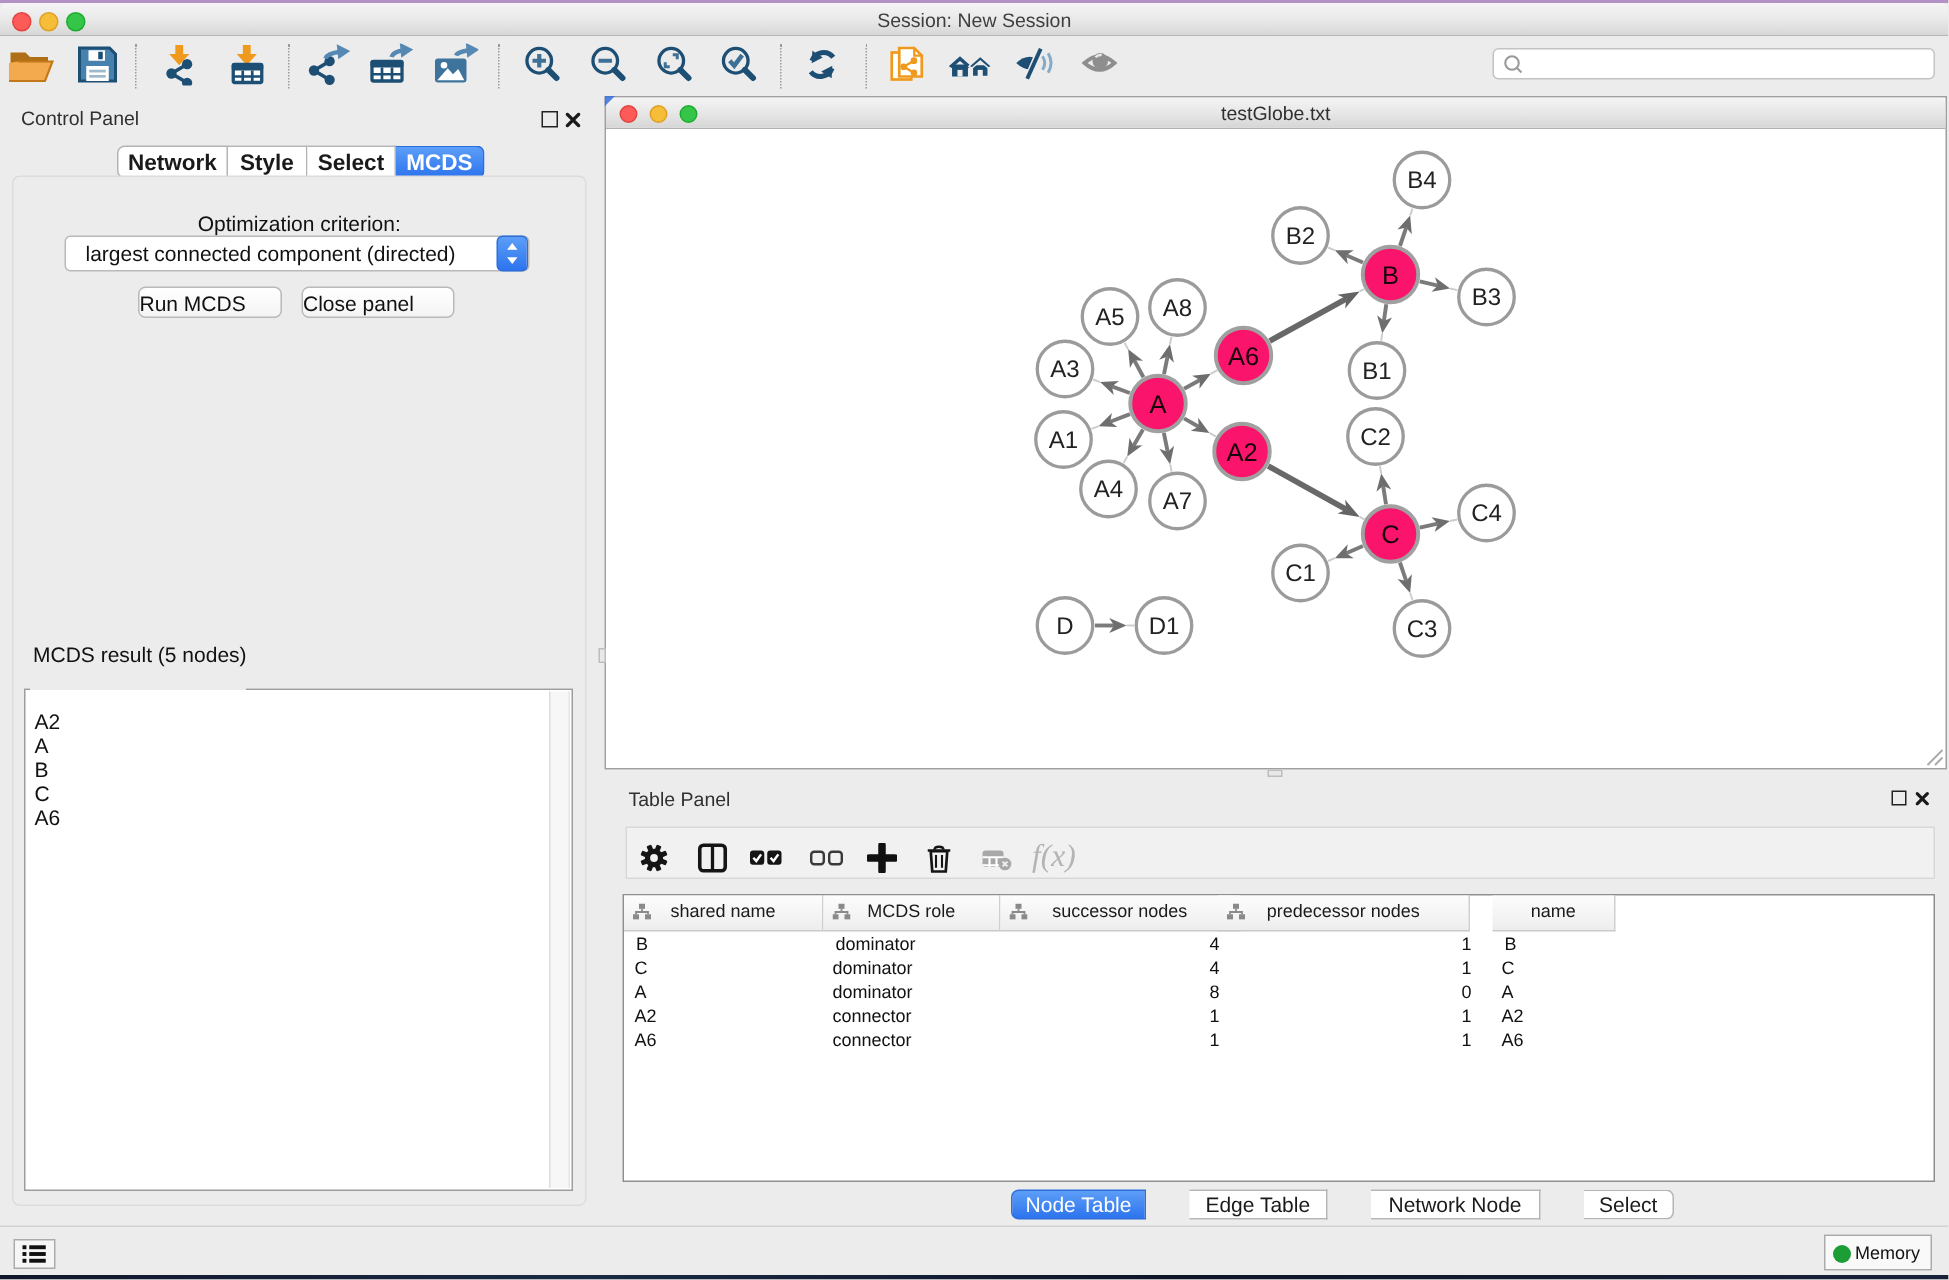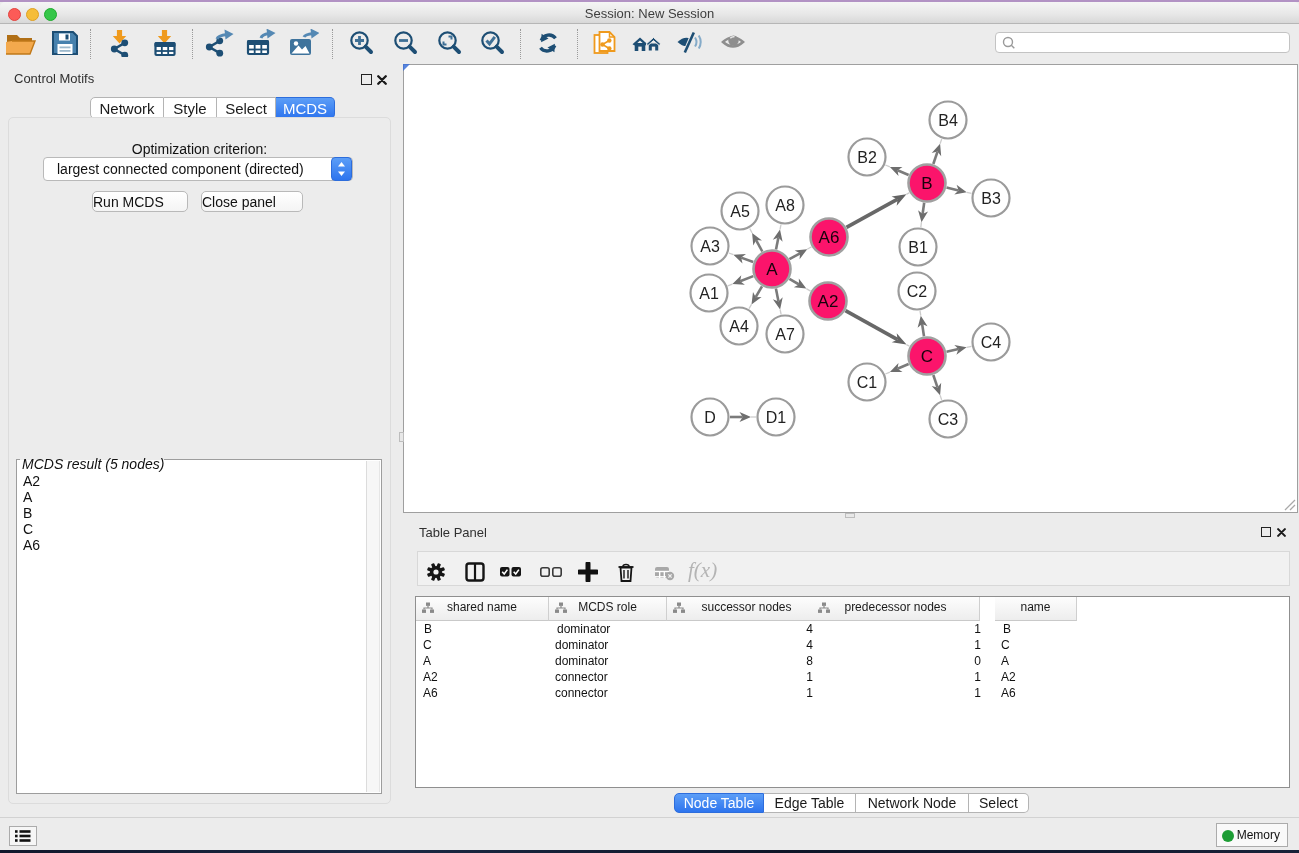--- a/index.html
+++ b/index.html
@@ -38,21 +38,21 @@
 #dropdown { left:43px; top:157px; width:310px; height:24px; background:#fff;
   border:1px solid #b9b9b9; border-radius:4px; }
 #dropdown .txt { position:absolute; left:13px; top:3px; font-size:14px; color:#111; }
 #dropdown .spin { position:absolute; right:0px; top:-1px; width:21px; height:24px;
   background:linear-gradient(#5c9ef7,#2d74ee); border-radius:4px; border:1px solid #2d6ddc; }
 .btn { position:absolute; height:21px; background:linear-gradient(#ffffff,#f4f4f4);
   border:1px solid #b9b9b9; border-radius:5px; font-size:14px; color:#111;
   line-height:20px; }
 
 #gbox { left:16px; top:459px; width:366px; height:335px; background:#fff; border:1px solid #9d9d9d; }
-#gbox-title { left:22px; top:456px; padding:0; font-size:14px; color:#111;font-style:italic; }
+#gbox-title { left:22px; top:428px; padding:0; font-size:14px; color:#111; }
 #gbox ul { list-style:none; font-size:14px; color:#111; padding:13px 0 0 6px; }
 #gbox li { height:16px; line-height:16px; }
 #gbox .sbar { position:absolute; right:1px; top:1px; width:14px; height:331px;
   background:#f7f7f7; border-left:1px solid #dcdcdc; border-right:1px solid #e6e6e6; }
 
 #netwin { left:403px; top:64px; width:895px; height:449px; background:#fff;
   border:1px solid #9f9f9f; }
 #net-titlebar { position:absolute; left:0; top:0; width:100%; height:21px;
   background:linear-gradient(#f4f4f4,#e6e6e6 55%,#d6d6d6); border-bottom:1px solid #b0b0b0;
   border-radius:4px 4px 0 0; }
@@ -217,26 +217,26 @@
       <circle cx="12.5" cy="11.6" r="5.2" fill="#8e8e8e"></circle>
       <path d="M9.3 9.2 A 4.4 4.4 0 0 1 13.5 7.8" stroke="#e8e8e8" stroke-width="1.6" fill="none"></path>
     </svg>
   <div id="search">
       <svg width="18" height="18" style="position:absolute;left:4px;top:1px" viewBox="0 0 18 18">
         <circle cx="8" cy="8" r="4.5" fill="none" stroke="#9a9a9a" stroke-width="1.4"></circle>
         <line x1="11.3" y1="11.3" x2="14.3" y2="14.3" stroke="#9a9a9a" stroke-width="1.4"></line>
       </svg>
     </div>
 </div>
-<div class="abs" id="cp-title">Control Motifs</div>
+<div class="abs" id="cp-title">Control Panel</div>
 <div class="winbtn" style="left:361px; top:74px; width:11px; height:11px; border:1.5px solid #222;"></div>
 <svg class="abs" style="left:377px; top:75px;" width="10" height="10" viewBox="0 0 12 12">
     <path d="M1.5 1.5 L10.5 10.5 M10.5 1.5 L1.5 10.5" stroke="#1a1a1a" stroke-width="2.8" stroke-linecap="round"></path>
   </svg>
-<div class="segwrap" style="left:90px; top:97px;">
+<div class="segwrap" style="left:78px; top:97px;font-weight:bold;">
   <div class="seg first" style="width:74px;">Network</div>
   <div class="seg" style="width:53px;">Style</div>
   <div class="seg" style="width:59px;">Select</div>
   <div class="seg sel last" style="width:59px;">MCDS</div>
 </div>
 <div class="abs" id="mcds-outer"></div>
 <div class="abs" id="opt-label">Optimization criterion:</div>
 <div class="abs" id="dropdown">
   <div class="txt">largest connected component (directed)</div>
   <div class="spin"><svg width="19" height="22" viewBox="0 0 19 22">
@@ -252,20 +252,26 @@
       <li>A</li>
       <li>B</li>
       <li>C</li>
       <li>A6</li>
     </ul>
   <div class="sbar"></div>
 </div>
 <div class="abs" style="left:20px; top:458px; width:144px; height:2px; background:#ececec;"></div>
 <div class="abs" id="gbox-title">MCDS result (5 nodes)</div>
 <div class="abs" id="netwin">
+  <div id="net-titlebar">
+    <div class="tl" style="left:9px; background:#fc5b57; border:1px solid #e2443f;"></div>
+    <div class="tl" style="left:29px; background:#f5bd38; border:1px solid #dfa023;"></div>
+    <div class="tl" style="left:49px; background:#35c649; border:1px solid #1eab2e;"></div>
+    <div id="net-title-text">testGlobe.txt</div>
+  </div>
   <svg style="position:absolute; left:1px; top:21px;" width="892" height="426" viewBox="0 0 892 426">
   <line x1="357.3" y1="165.5" x2="351.1" y2="154.1" stroke="#7b7b7b" stroke-width="2.6"></line>
   <polygon points="347.1,146.9 357.0,154.5 351.1,154.1 348.3,159.4" fill="#6e6e6e"></polygon>
   <line x1="347.1" y1="146.9" x2="344.7" y2="142.5" stroke="#9b9b9b" stroke-width="1.3" opacity="0.5"></line>
   <line x1="371.0" y1="163.4" x2="373.4" y2="151.6" stroke="#7b7b7b" stroke-width="2.6"></line>
   <polygon points="375.0,143.5 377.6,155.8 373.4,151.6 367.8,153.8" fill="#6e6e6e"></polygon>
   <line x1="375.0" y1="143.5" x2="376.0" y2="138.6" stroke="#9b9b9b" stroke-width="1.3" opacity="0.5"></line>
   <line x1="348.2" y1="176.0" x2="336.2" y2="171.6" stroke="#7b7b7b" stroke-width="2.6"></line>
   <polygon points="328.4,168.7 341.0,168.0 336.2,171.6 337.5,177.4" fill="#6e6e6e"></polygon>
   <line x1="328.4" y1="168.7" x2="323.8" y2="167.0" stroke="#9b9b9b" stroke-width="1.3" opacity="0.5"></line>
@@ -474,21 +480,21 @@
   <div class="td" style="left:139px;top:72px;">connector</div>
   <div class="td" style="left:251px;top:72px;width:146px;text-align:right;">1</div>
   <div class="td" style="left:411px;top:72px;width:154px;text-align:right;">1</div>
   <div class="td" style="left:585px;top:72px;">A2</div>
   <div class="td" style="left:7px;top:88px;">A6</div>
   <div class="td" style="left:139px;top:88px;">connector</div>
   <div class="td" style="left:251px;top:88px;width:146px;text-align:right;">1</div>
   <div class="td" style="left:411px;top:88px;width:154px;text-align:right;">1</div>
   <div class="td" style="left:585px;top:88px;">A6</div>
 </div>
-<div class="segwrap" style="left:674px; top:793px; height:20px;">
+<div class="segwrap" style="left:674px; top:793px; height:20px;gap:29px;">
   <div class="seg first sel" style="width:90px; height:20px; line-height:19px; font-size:14px;">Node Table</div>
   <div class="seg" style="width:92px; height:20px; line-height:19px; font-size:14px;">Edge Table</div>
   <div class="seg" style="width:113px; height:20px; line-height:19px; font-size:14px;">Network Node</div>
   <div class="seg last" style="width:60px; height:20px; line-height:19px; font-size:14px;">Select</div>
 </div>
 <svg class="abs" style="left:403px; top:64px;" width="10" height="10" viewBox="0 0 10 10">
     <path d="M0 0 L10 0 L0 10 Z" fill="none"></path>
     <path d="M0 0 L7 0 L0 7 Z" fill="#3a6fd8" opacity="0.85"></path>
   </svg>
 <div class="abs" style="left:399px; top:432px; width:5px; height:10px; background:#e8e8e8; border:1px solid #bdbdbd;"></div>

